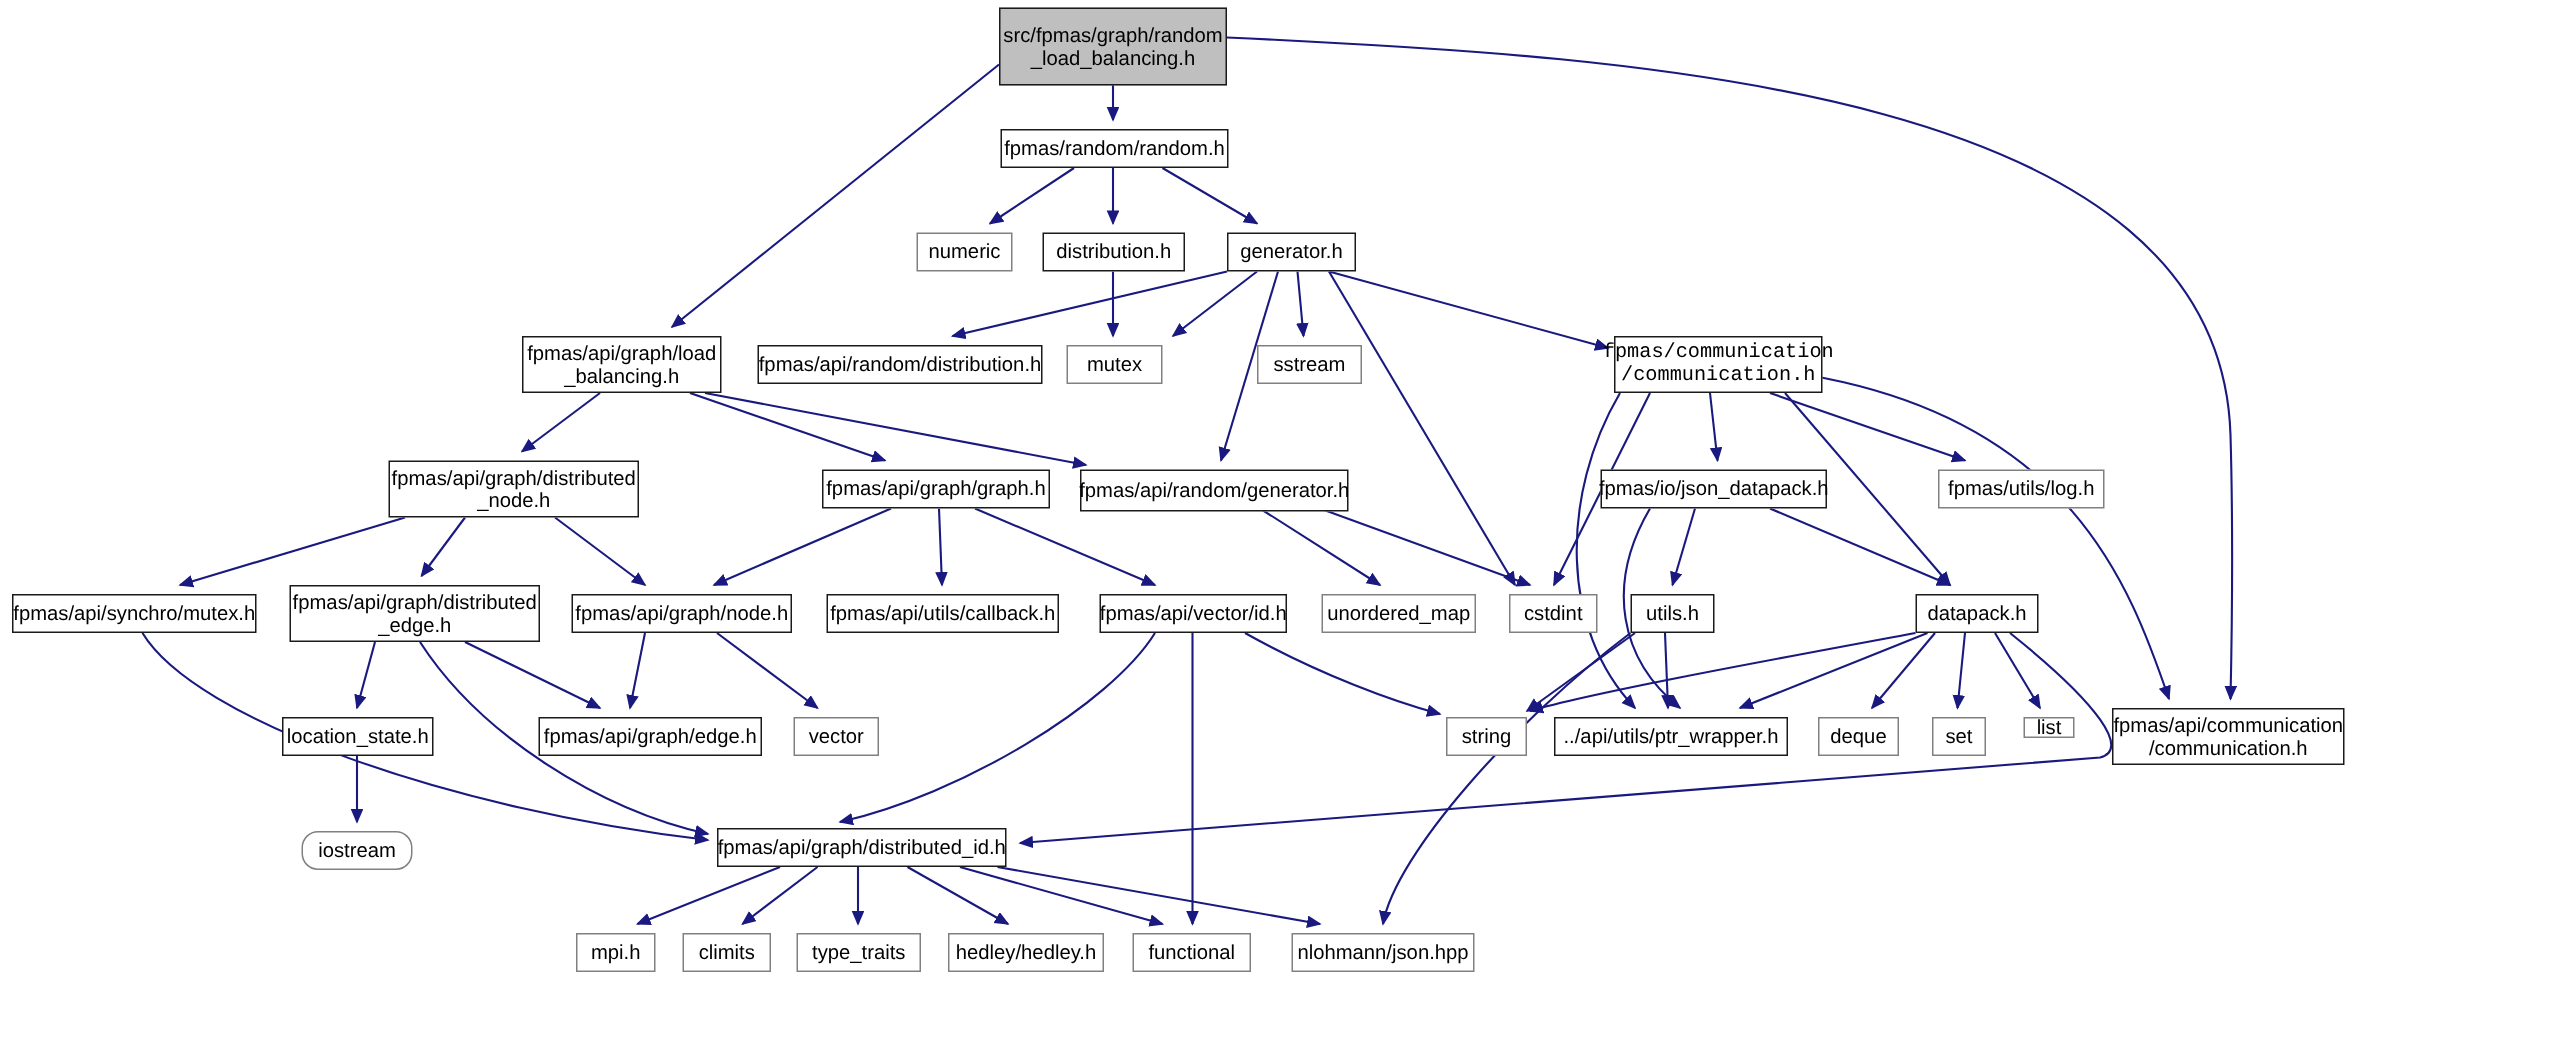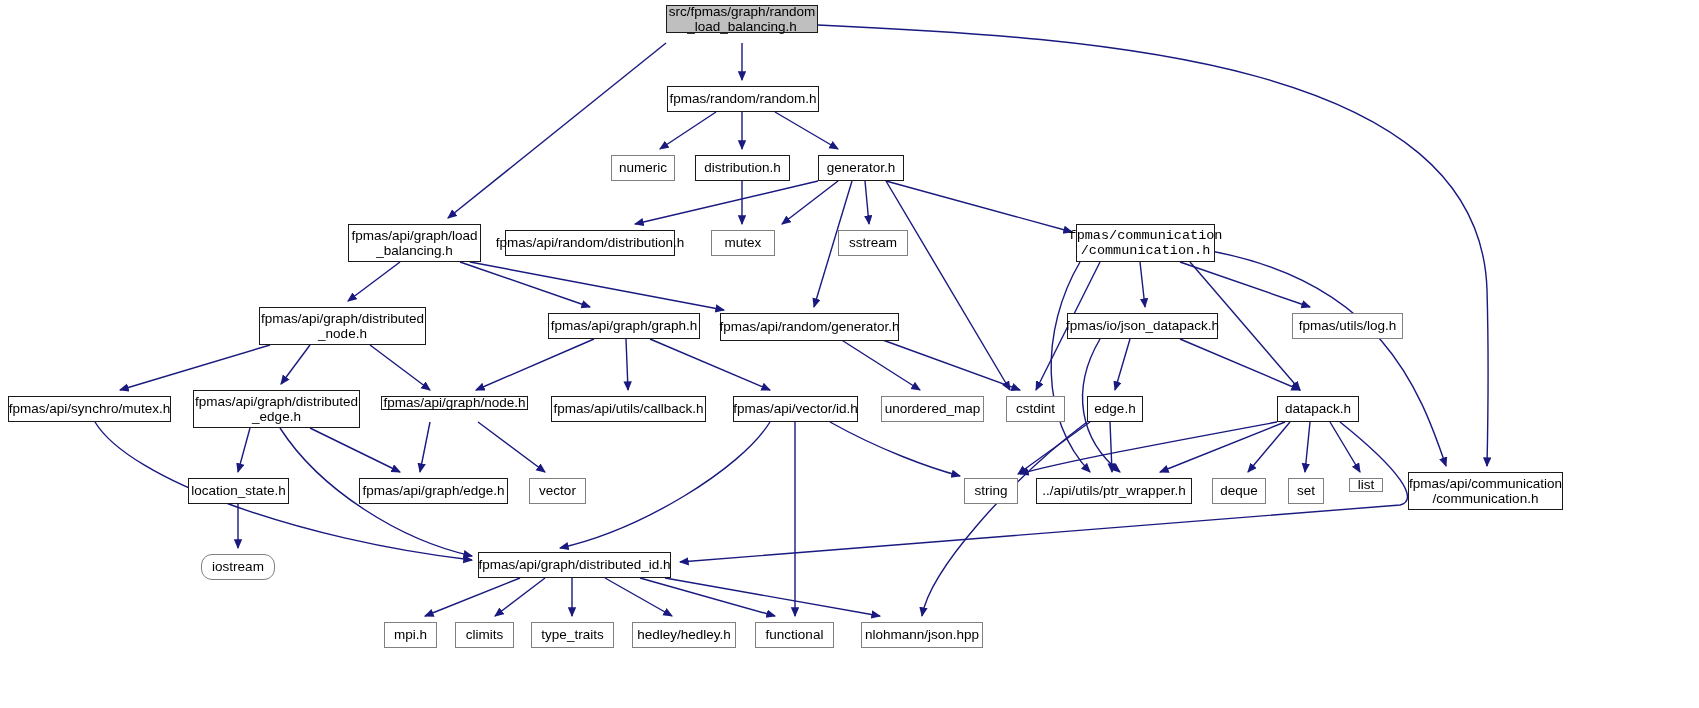--- a/index.html
+++ b/index.html
@@ -113,48 +113,48 @@
       <path d="M1340,422 C1400,470 1420,500 1400,505 L680,562" fill="none" stroke="#19197f" stroke-width="1.4" marker-end="url(#arrowhead)"></path>
       <path d="M238,504 L238,548" fill="none" stroke="#19197f" stroke-width="1.4" marker-end="url(#arrowhead)"></path>
       <path d="M520,578 L425,616" fill="none" stroke="#19197f" stroke-width="1.4" marker-end="url(#arrowhead)"></path>
       <path d="M545,578 L495,616" fill="none" stroke="#19197f" stroke-width="1.4" marker-end="url(#arrowhead)"></path>
       <path d="M572,578 L572,616" fill="none" stroke="#19197f" stroke-width="1.4" marker-end="url(#arrowhead)"></path>
       <path d="M605,578 L672,616" fill="none" stroke="#19197f" stroke-width="1.4" marker-end="url(#arrowhead)"></path>
       <path d="M640,578 L775,616" fill="none" stroke="#19197f" stroke-width="1.4" marker-end="url(#arrowhead)"></path>
       <path d="M665,578 L880,616" fill="none" stroke="#19197f" stroke-width="1.4" marker-end="url(#arrowhead)"></path>
     </svg>
   <div id="node-layer">
-      <div class="node current" style="left: 666px; top: 5px; width: 152px; height: 28px; justify-content: center;"><span class="node-label">src/fpmas/graph/random
+      <div class="node current" style="left: 666px; top: 5px; width: 152px; height: 52px; justify-content: center;"><span class="node-label">src/fpmas/graph/random
 _load_balancing.h</span></div>
       <div class="node project" style="left: 667px; top: 86px; width: 152px; height: 26px;"><span class="node-label">fpmas/random/random.h</span></div>
       <div class="node system" style="left: 611px; top: 155px; width: 64px; height: 26px;"><span class="node-label">numeric</span></div>
       <div class="node project" style="left: 695px; top: 155px; width: 95px; height: 26px;"><span class="node-label">distribution.h</span></div>
       <div class="node project" style="left: 818px; top: 155px; width: 86px; height: 26px;"><span class="node-label">generator.h</span></div>
       <div class="node project" style="left: 348px; top: 224px; width: 133px; height: 38px;"><span class="node-label">fpmas/api/graph/load
 _balancing.h</span></div>
-      <div class="node project" style="left: 505px; top: 230px; width: 170px; height: 26px;"><span class="node-label">fpmas/api/random/distribution.h</span></div>
+      <div class="node project" style="left: 505px; top: 230px; width: 190px; height: 26px;"><span class="node-label">fpmas/api/random/distribution.h</span></div>
       <div class="node system" style="left: 711px; top: 230px; width: 64px; height: 26px;"><span class="node-label">mutex</span></div>
       <div class="node system" style="left: 838px; top: 230px; width: 70px; height: 26px;"><span class="node-label">sstream</span></div>
       <div class="node project" style="left: 1076px; top: 224px; width: 139px; height: 38px; font-family: Liberation Mono, monospace;"><span class="node-label">fpmas/communication
 /communication.h</span></div>
       <div class="node project" style="left: 259px; top: 307px; width: 167px; height: 38px;"><span class="node-label">fpmas/api/graph/distributed
 _node.h</span></div>
       <div class="node project" style="left: 548px; top: 313px; width: 152px; height: 26px;"><span class="node-label">fpmas/api/graph/graph.h</span></div>
       <div class="node project" style="left: 720px; top: 313px; width: 179px; height: 28px;"><span class="node-label">fpmas/api/random/generator.h</span></div>
       <div class="node project" style="left: 1067px; top: 313px; width: 151px; height: 26px;"><span class="node-label">fpmas/io/json_datapack.h</span></div>
       <div class="node system" style="left: 1292px; top: 313px; width: 111px; height: 26px;"><span class="node-label">fpmas/utils/log.h</span></div>
       <div class="node project" style="left: 8px; top: 396px; width: 163px; height: 26px;"><span class="node-label">fpmas/api/synchro/mutex.h</span></div>
       <div class="node project" style="left: 193px; top: 390px; width: 167px; height: 38px;"><span class="node-label">fpmas/api/graph/distributed
 _edge.h</span></div>
-      <div class="node project" style="left: 381px; top: 396px; width: 147px; height: 14px;"><span class="node-label">fpmas/api/graph/node.h</span></div>
+      <div class="node project" style="left: 381px; top: 396px; width: 147px; height: 26px;"><span class="node-label">fpmas/api/graph/node.h</span></div>
       <div class="node project" style="left: 551px; top: 396px; width: 155px; height: 26px;"><span class="node-label">fpmas/api/utils/callback.h</span></div>
       <div class="node project" style="left: 733px; top: 396px; width: 125px; height: 26px;"><span class="node-label">fpmas/api/vector/id.h</span></div>
       <div class="node system" style="left: 881px; top: 396px; width: 103px; height: 26px;"><span class="node-label">unordered_map</span></div>
       <div class="node system" style="left: 1006px; top: 396px; width: 59px; height: 26px;"><span class="node-label">cstdint</span></div>
-      <div class="node project" style="left: 1087px; top: 396px; width: 56px; height: 26px;"><span class="node-label">edge.h</span></div>
+      <div class="node project" style="left: 1087px; top: 396px; width: 56px; height: 26px;"><span class="node-label">utils.h</span></div>
       <div class="node project" style="left: 1277px; top: 396px; width: 82px; height: 26px;"><span class="node-label">datapack.h</span></div>
       <div class="node project" style="left: 188px; top: 478px; width: 101px; height: 26px;"><span class="node-label">location_state.h</span></div>
       <div class="node project" style="left: 359px; top: 478px; width: 149px; height: 26px;"><span class="node-label">fpmas/api/graph/edge.h</span></div>
       <div class="node system" style="left: 529px; top: 478px; width: 57px; height: 26px;"><span class="node-label">vector</span></div>
       <div class="node system" style="left: 964px; top: 478px; width: 54px; height: 26px;"><span class="node-label">string</span></div>
       <div class="node project" style="left: 1036px; top: 478px; width: 156px; height: 26px;"><span class="node-label">../api/utils/ptr_wrapper.h</span></div>
       <div class="node system" style="left: 1212px; top: 478px; width: 54px; height: 26px;"><span class="node-label">deque</span></div>
       <div class="node system" style="left: 1288px; top: 478px; width: 36px; height: 26px;"><span class="node-label">set</span></div>
       <div class="node system" style="left: 1349px; top: 478px; width: 34px; height: 14px;"><span class="node-label">list</span></div>
       <div class="node project" style="left: 1408px; top: 472px; width: 155px; height: 38px;"><span class="node-label">fpmas/api/communication

